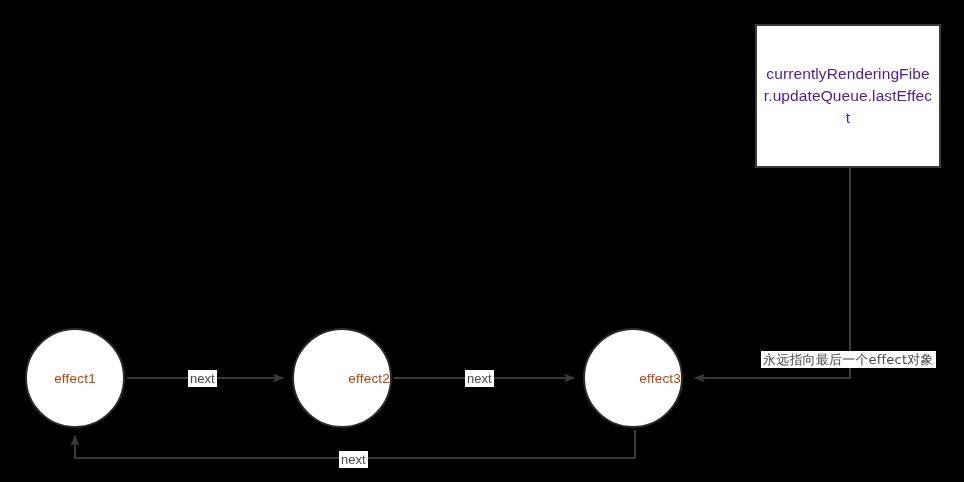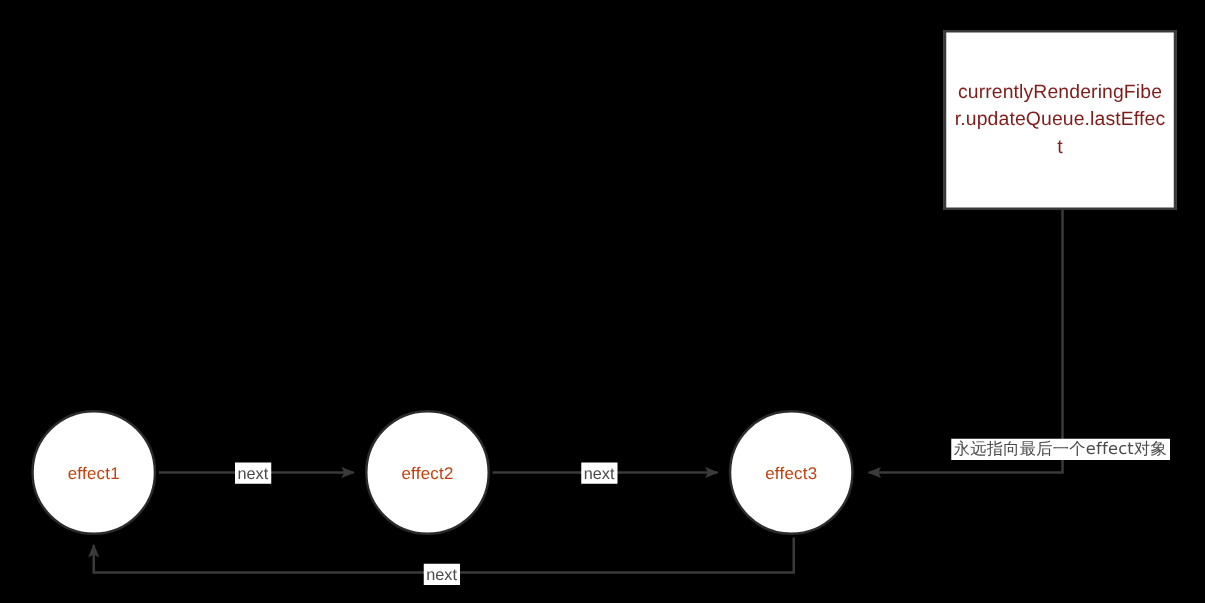--- a/index.html
+++ b/index.html
@@ -29,21 +29,21 @@
     background: #ffffff;
     border: 2px solid #3a3a3a;
     display: flex;
     align-items: center;
     justify-content: center;
     text-align: center;
   }
   .node-box-text {
     font-size: 15.5px;
     line-height: 22px;
-    color: #7f1d1d;
+    color: #4c1d95;
     word-break: break-all;
     padding: 0 6px;
     letter-spacing: 0.1px;
   }
   
   .node-circle {
     position: absolute;
     box-sizing: border-box;
     width: 100px;
     height: 100px;
@@ -103,25 +103,25 @@
   </svg>
 
   <div class="node-box" style="left:755px; top:24px; width:186px; height:144px;">
     <span class="node-box-text">currentlyRenderingFiber.updateQueue.lastEffect</span>
   </div>
 
   <div class="node-circle" style="left:25px; top:328px;">
     <span class="node-circle-text">effect1</span>
   </div>
 
-  <div class="node-circle" style="left:292px; top:328px;">
+  <div class="node-circle" style="left:292px; top:328px;justify-content:flex-end;">
     <span class="node-circle-text">effect2</span>
   </div>
 
-  <div class="node-circle" style="left:583px; top:328px;">
+  <div class="node-circle" style="left:583px; top:328px;justify-content:flex-end;">
     <span class="node-circle-text">effect3</span>
   </div>
 
   <div class="edge-label" style="left:188px; top:370px;">next</div>
 
   <div class="edge-label" style="left:465px; top:370px;">next</div>
 
   <div class="edge-label" style="left:339px; top:451px;">next</div>
 
   <div class="edge-label cjk" style="left:761px; top:351px;">永远指向最后一个effect对象</div>

